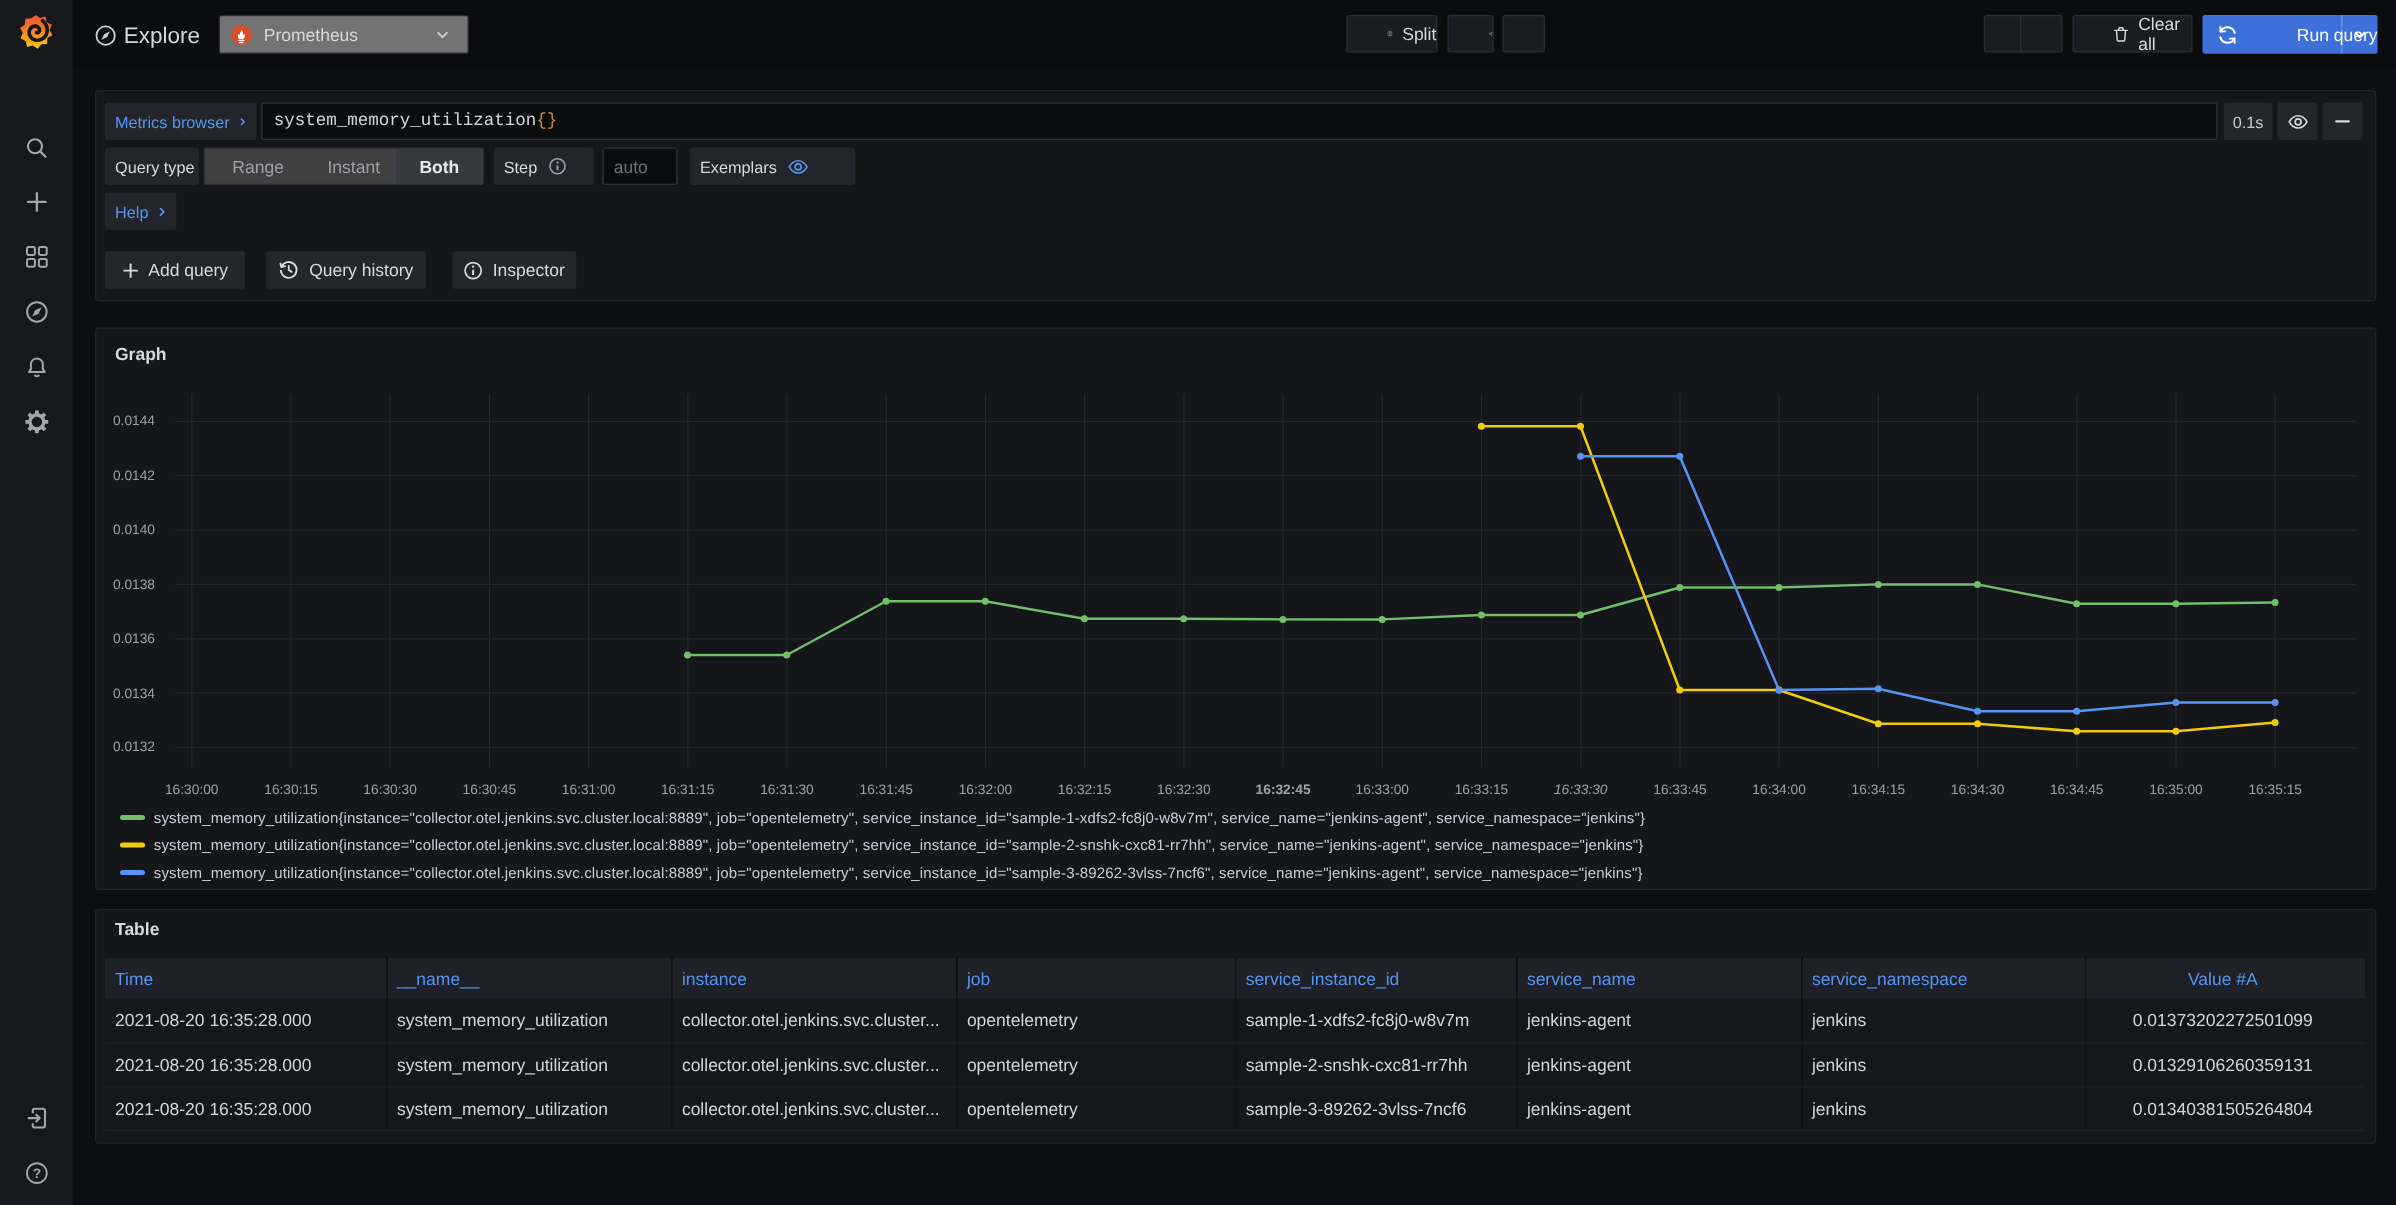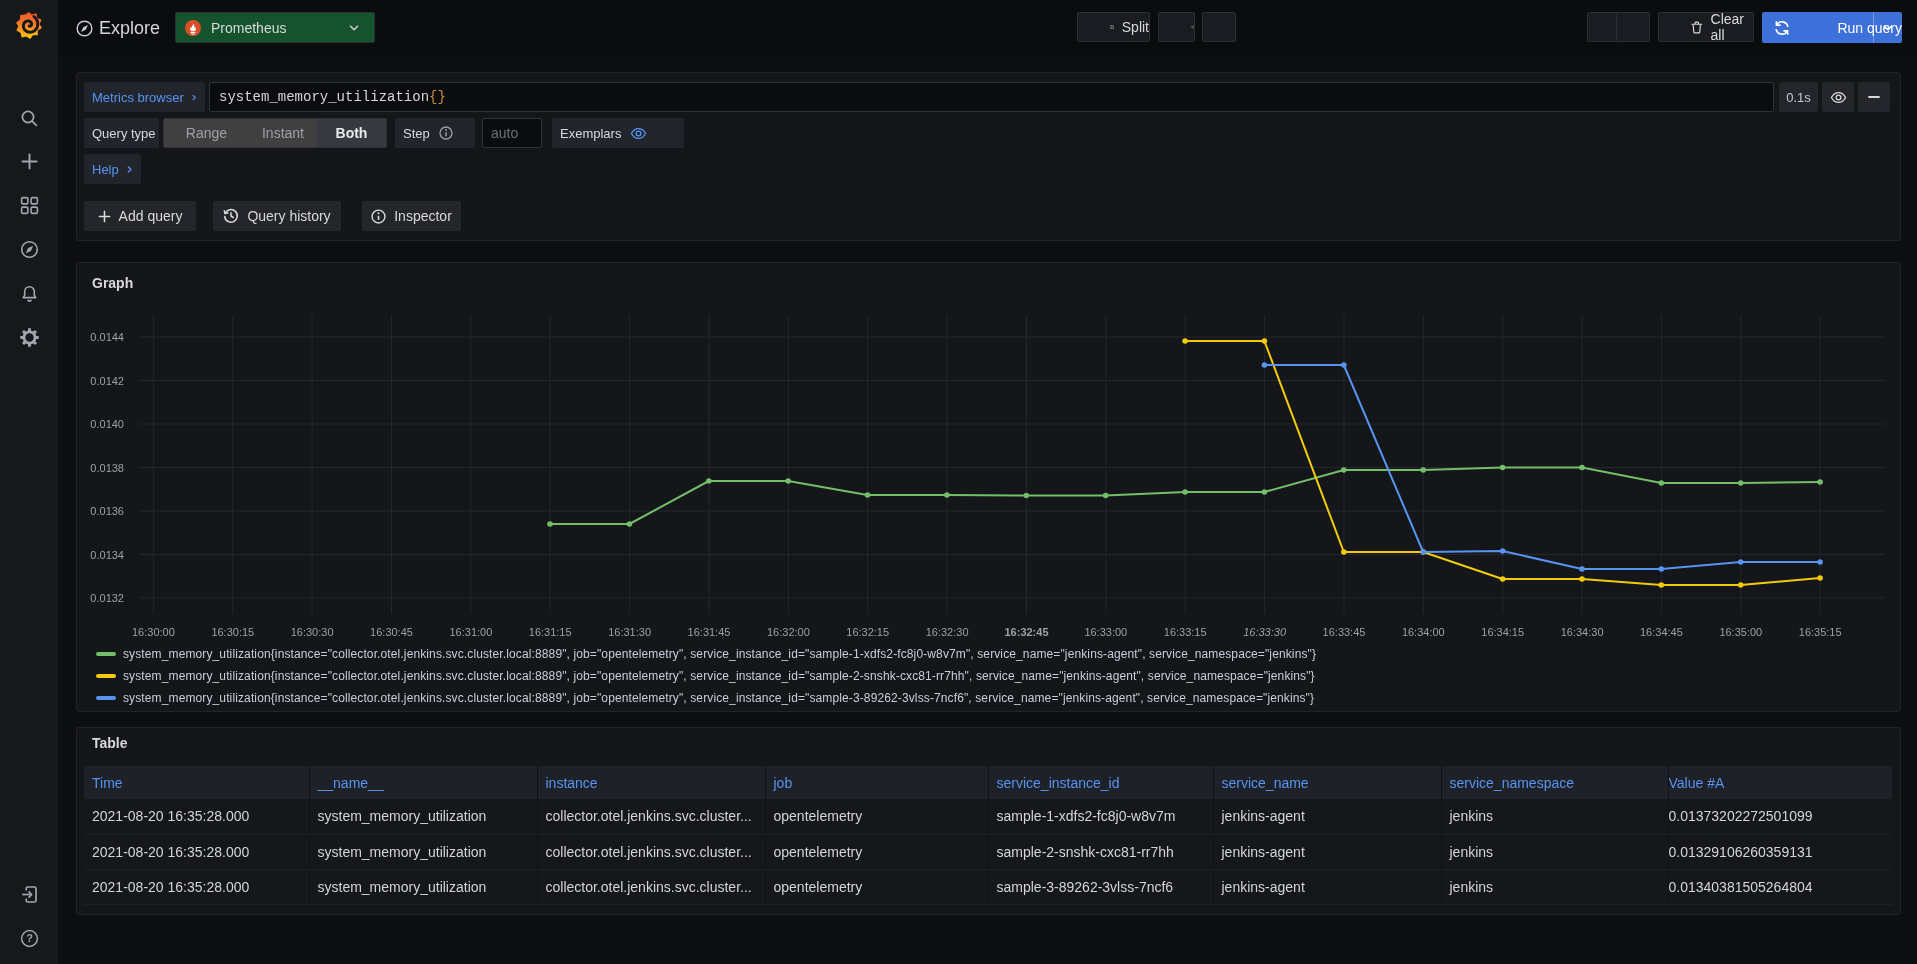--- a/index.html
+++ b/index.html
@@ -18,21 +18,21 @@
   .btn2 { position:absolute; height:30px; background:#24262c; border-radius:2px; display:flex; align-items:center; justify-content:center; font-size:14px; font-weight:500; color:#d8d9dd; }
   .ptitle { position:absolute; font-size:14px; font-weight:700; color:#d8d9dd; }
   svg { display:block; }
   .xlab { position:absolute; font-size:11px; color:#9da0a8; transform:translateX(-50%); white-space:nowrap; }
   .ylab { position:absolute; font-size:11px; color:#9da0a8; text-align:right; width:50px; transform:translateY(-50%); }
   .legrow { position:absolute; left:96px; height:22px; display:flex; align-items:center; font-size:12px; letter-spacing:0.12px; color:#ccccdc; white-space:nowrap; }
   .legdash { width:20px; height:4px; border-radius:2px; margin-right:7px; flex:none; }
   table.gtable { position:absolute; border-collapse:collapse; table-layout:fixed; font-size:14px; }
   table.gtable th { background:#1e2127; color:#5794F2; font-weight:400; text-align:left; height:33px; padding:0 0 0 8px; border-right:1px solid #101114; overflow:hidden; white-space:nowrap; }
   table.gtable td { background:#15171a; color:#d4d5d9; height:35px; padding:0 0 0 8px; border-right:1px solid #101114; border-bottom:1px solid #1e2025; overflow:hidden; white-space:nowrap; }
-  table.gtable th:last-child, table.gtable td:last-child { text-align:left; padding:0 4px 0 0; border-right:none; }
+  table.gtable th:last-child, table.gtable td:last-child { text-align:center; padding:0 4px 0 0; border-right:none; }
 </style>
 </head>
 <body>
 <div id="app">
   <div class="topbar"></div>
   <div class="sidebar"></div>
 
   <div class="sideicon" style="top:10px;">
     <svg width="38" height="30" viewBox="0 0 38 30">
       <defs>
@@ -99,21 +99,21 @@
       </svg>
   </div>
 
   <div class="abs" style="left:76px; top:20px;">
     <svg width="17" height="17" viewBox="0 0 19 19" fill="none">
         <circle cx="9.5" cy="9.5" r="8.2" stroke="#ccccdc" stroke-width="1.6"></circle>
         <path fill="#ccccdc" d="M13.4,5.6 L8.2,8.2 L5.6,13.4 L10.8,10.8 Z"></path>
       </svg>
   </div>
   <div class="abs" style="left:99px; top:18px; font-size:18px; font-weight:500; color:#d5d6db;">Explore</div>
-  <div class="abs" style="left:175px; top:12px; width:200px; height:31px; background:#14532d; border:1px solid #2c2e34; border-radius:2px; display:flex; align-items:center;">
+  <div class="abs" style="left:175px; top:12px; width:200px; height:31px; background:#737373; border:1px solid #2c2e34; border-radius:2px; display:flex; align-items:center;">
     <svg style="margin-left:9px;" width="16" height="16" viewBox="0 0 18 18">
       <circle cx="9" cy="9" r="9" fill="#DA4E27"></circle>
       <path fill="#fff" d="M9,2.6 C9.8,4.1 9.2,5.0 8.6,6.0 C8.1,6.9 7.5,7.9 7.8,9.2 C7.3,8.9 6.9,8.3 6.8,7.7 C6.1,8.5 5.8,9.4 5.9,10.2 C5.95,11.3 6.5,12.1 7.4,12.5 L10.7,12.5 C11.7,12.0 12.2,11.1 12.2,10.0 C12.2,9.3 11.9,8.4 11.5,7.9 C11.3,8.4 11.0,8.8 10.6,9.0 C10.9,8.0 10.8,6.8 10.2,5.7 C9.8,4.9 9.2,4.0 9,2.6 Z"></path>
       <rect x="6.1" y="13.2" width="5.8" height="1.3" rx="0.6" fill="#fff"></rect>
       <rect x="6.9" y="15.1" width="4.2" height="1.3" rx="0.6" fill="#fff"></rect>
     </svg>
     <span style="margin-left:10px; font-size:14px;">Prometheus</span>
     <svg style="position:absolute; right:14px;" width="12" height="12" viewBox="0 0 12 12" fill="none" stroke="#c5c7cc" stroke-width="1.6" stroke-linecap="round" stroke-linejoin="round">
         <path d="M2.5,4.2 L6,7.8 L9.5,4.2"></path>
       </svg>

